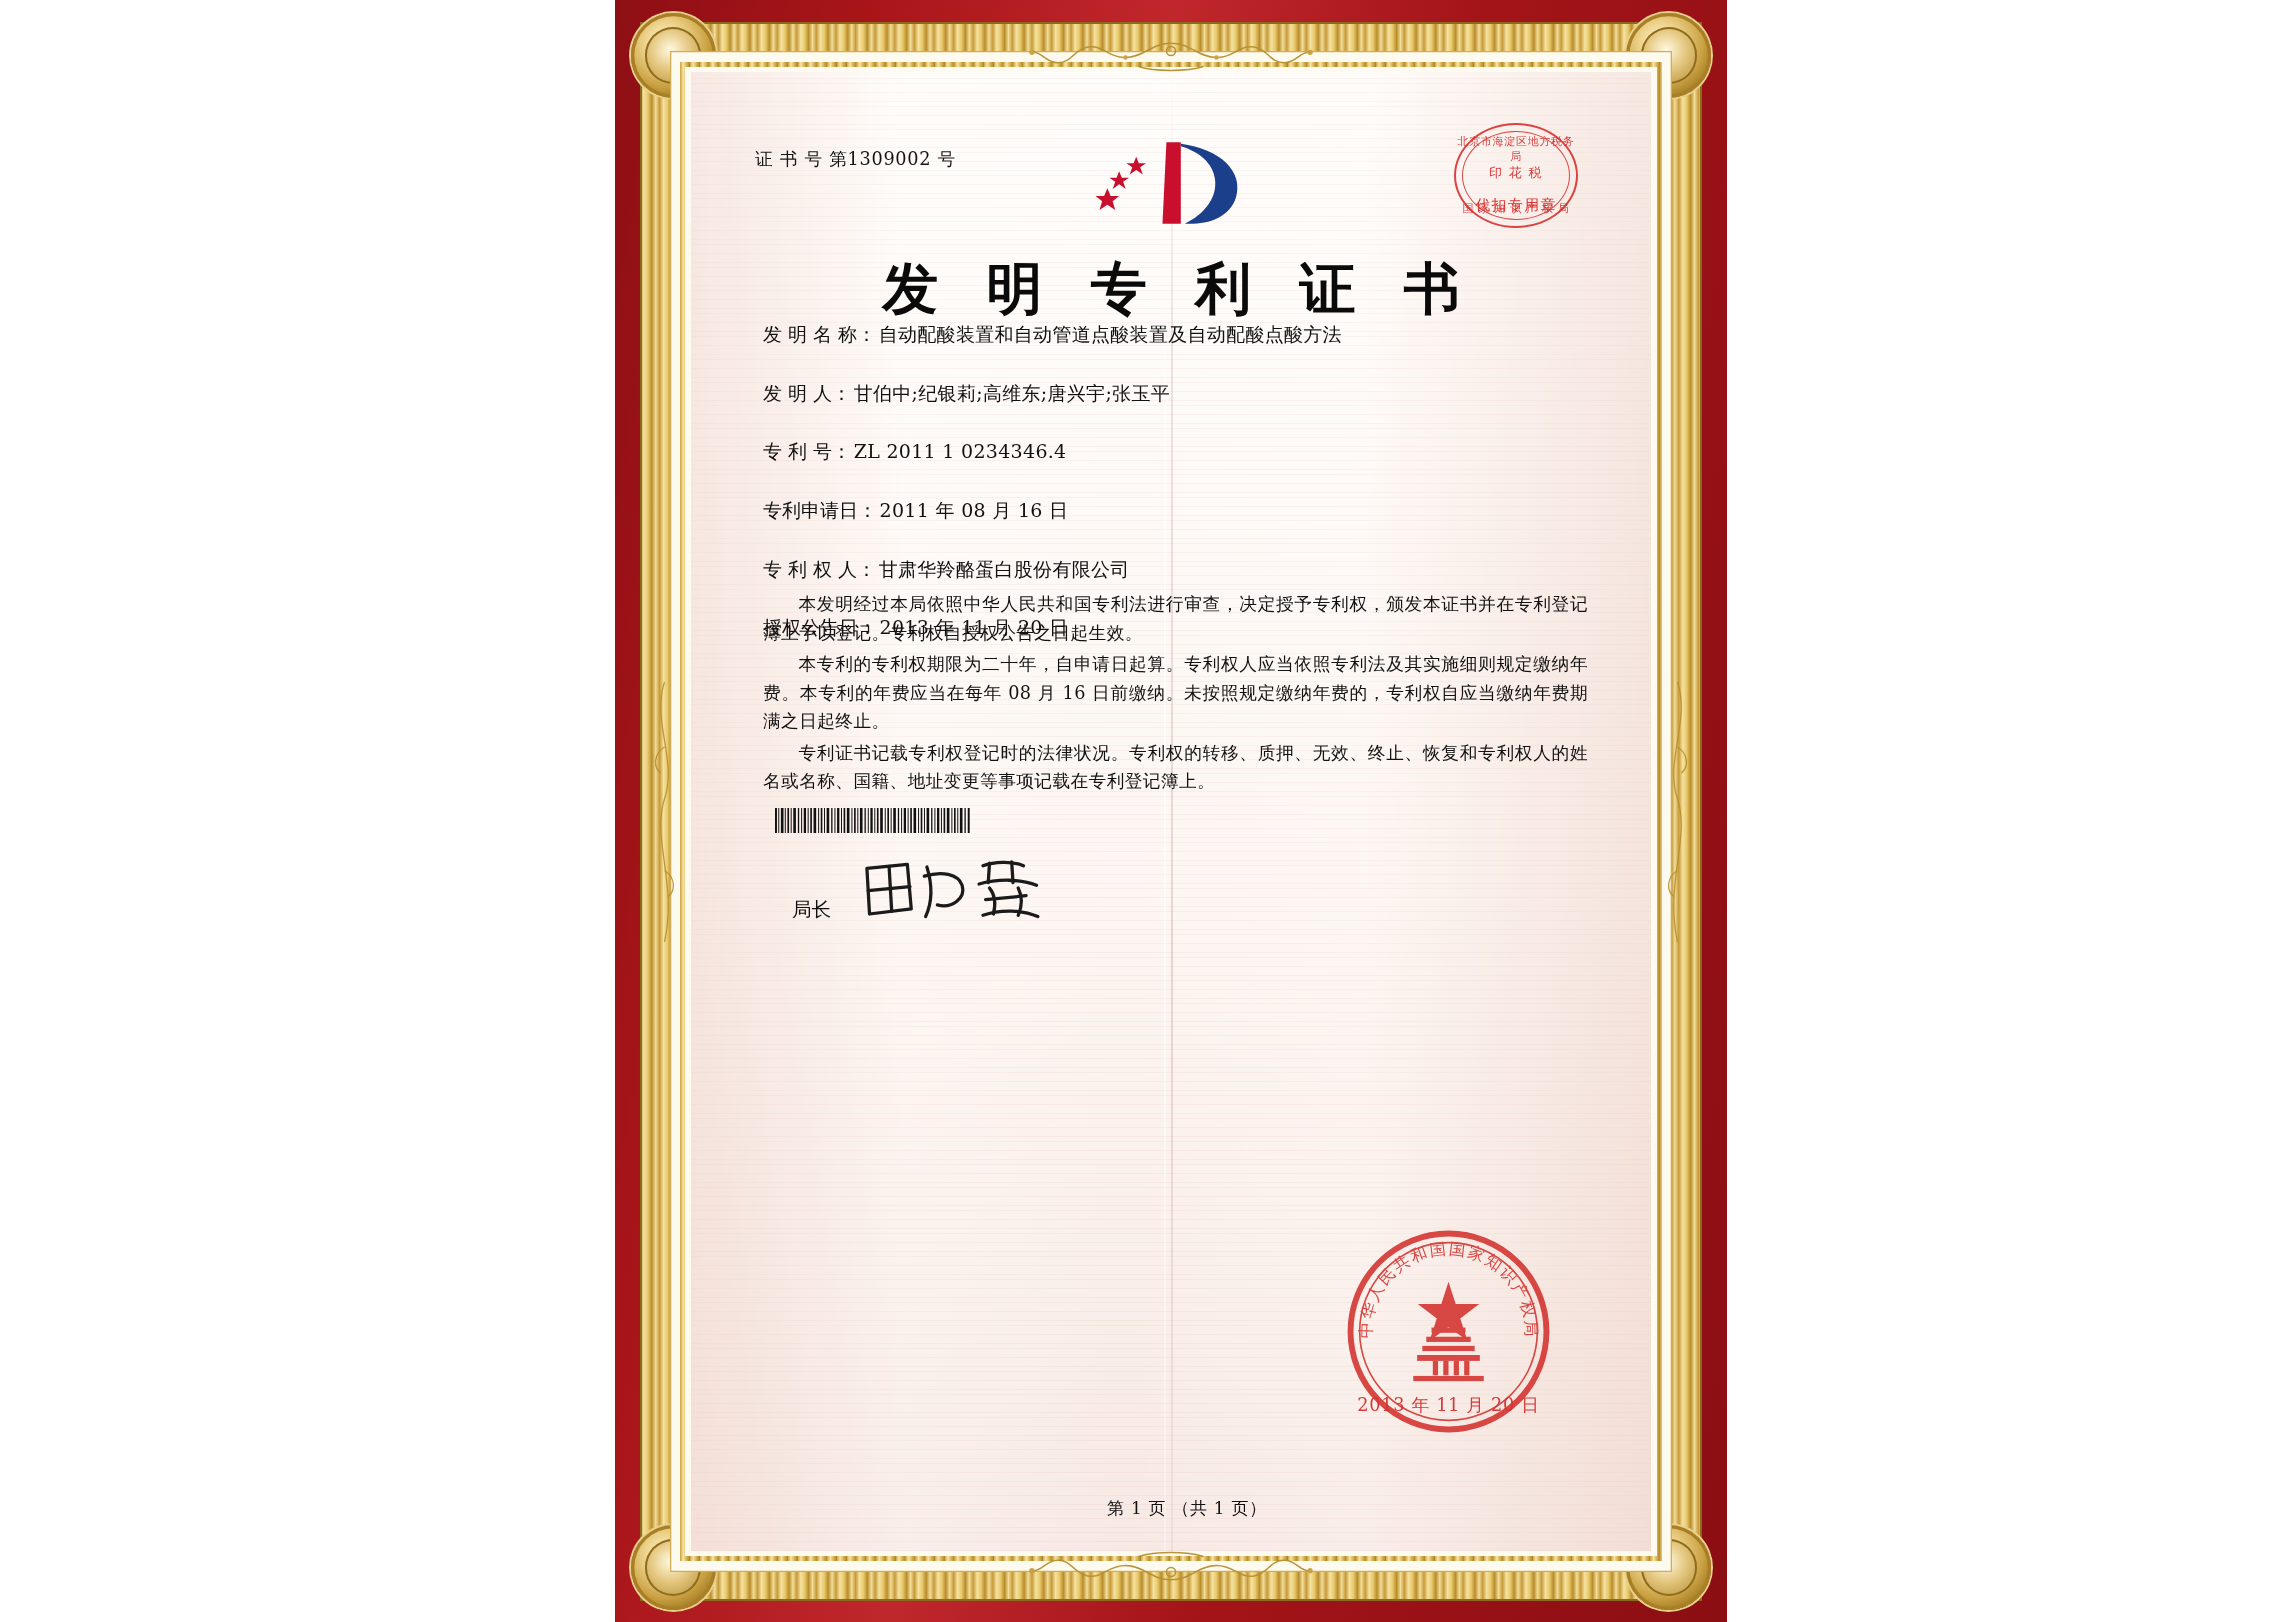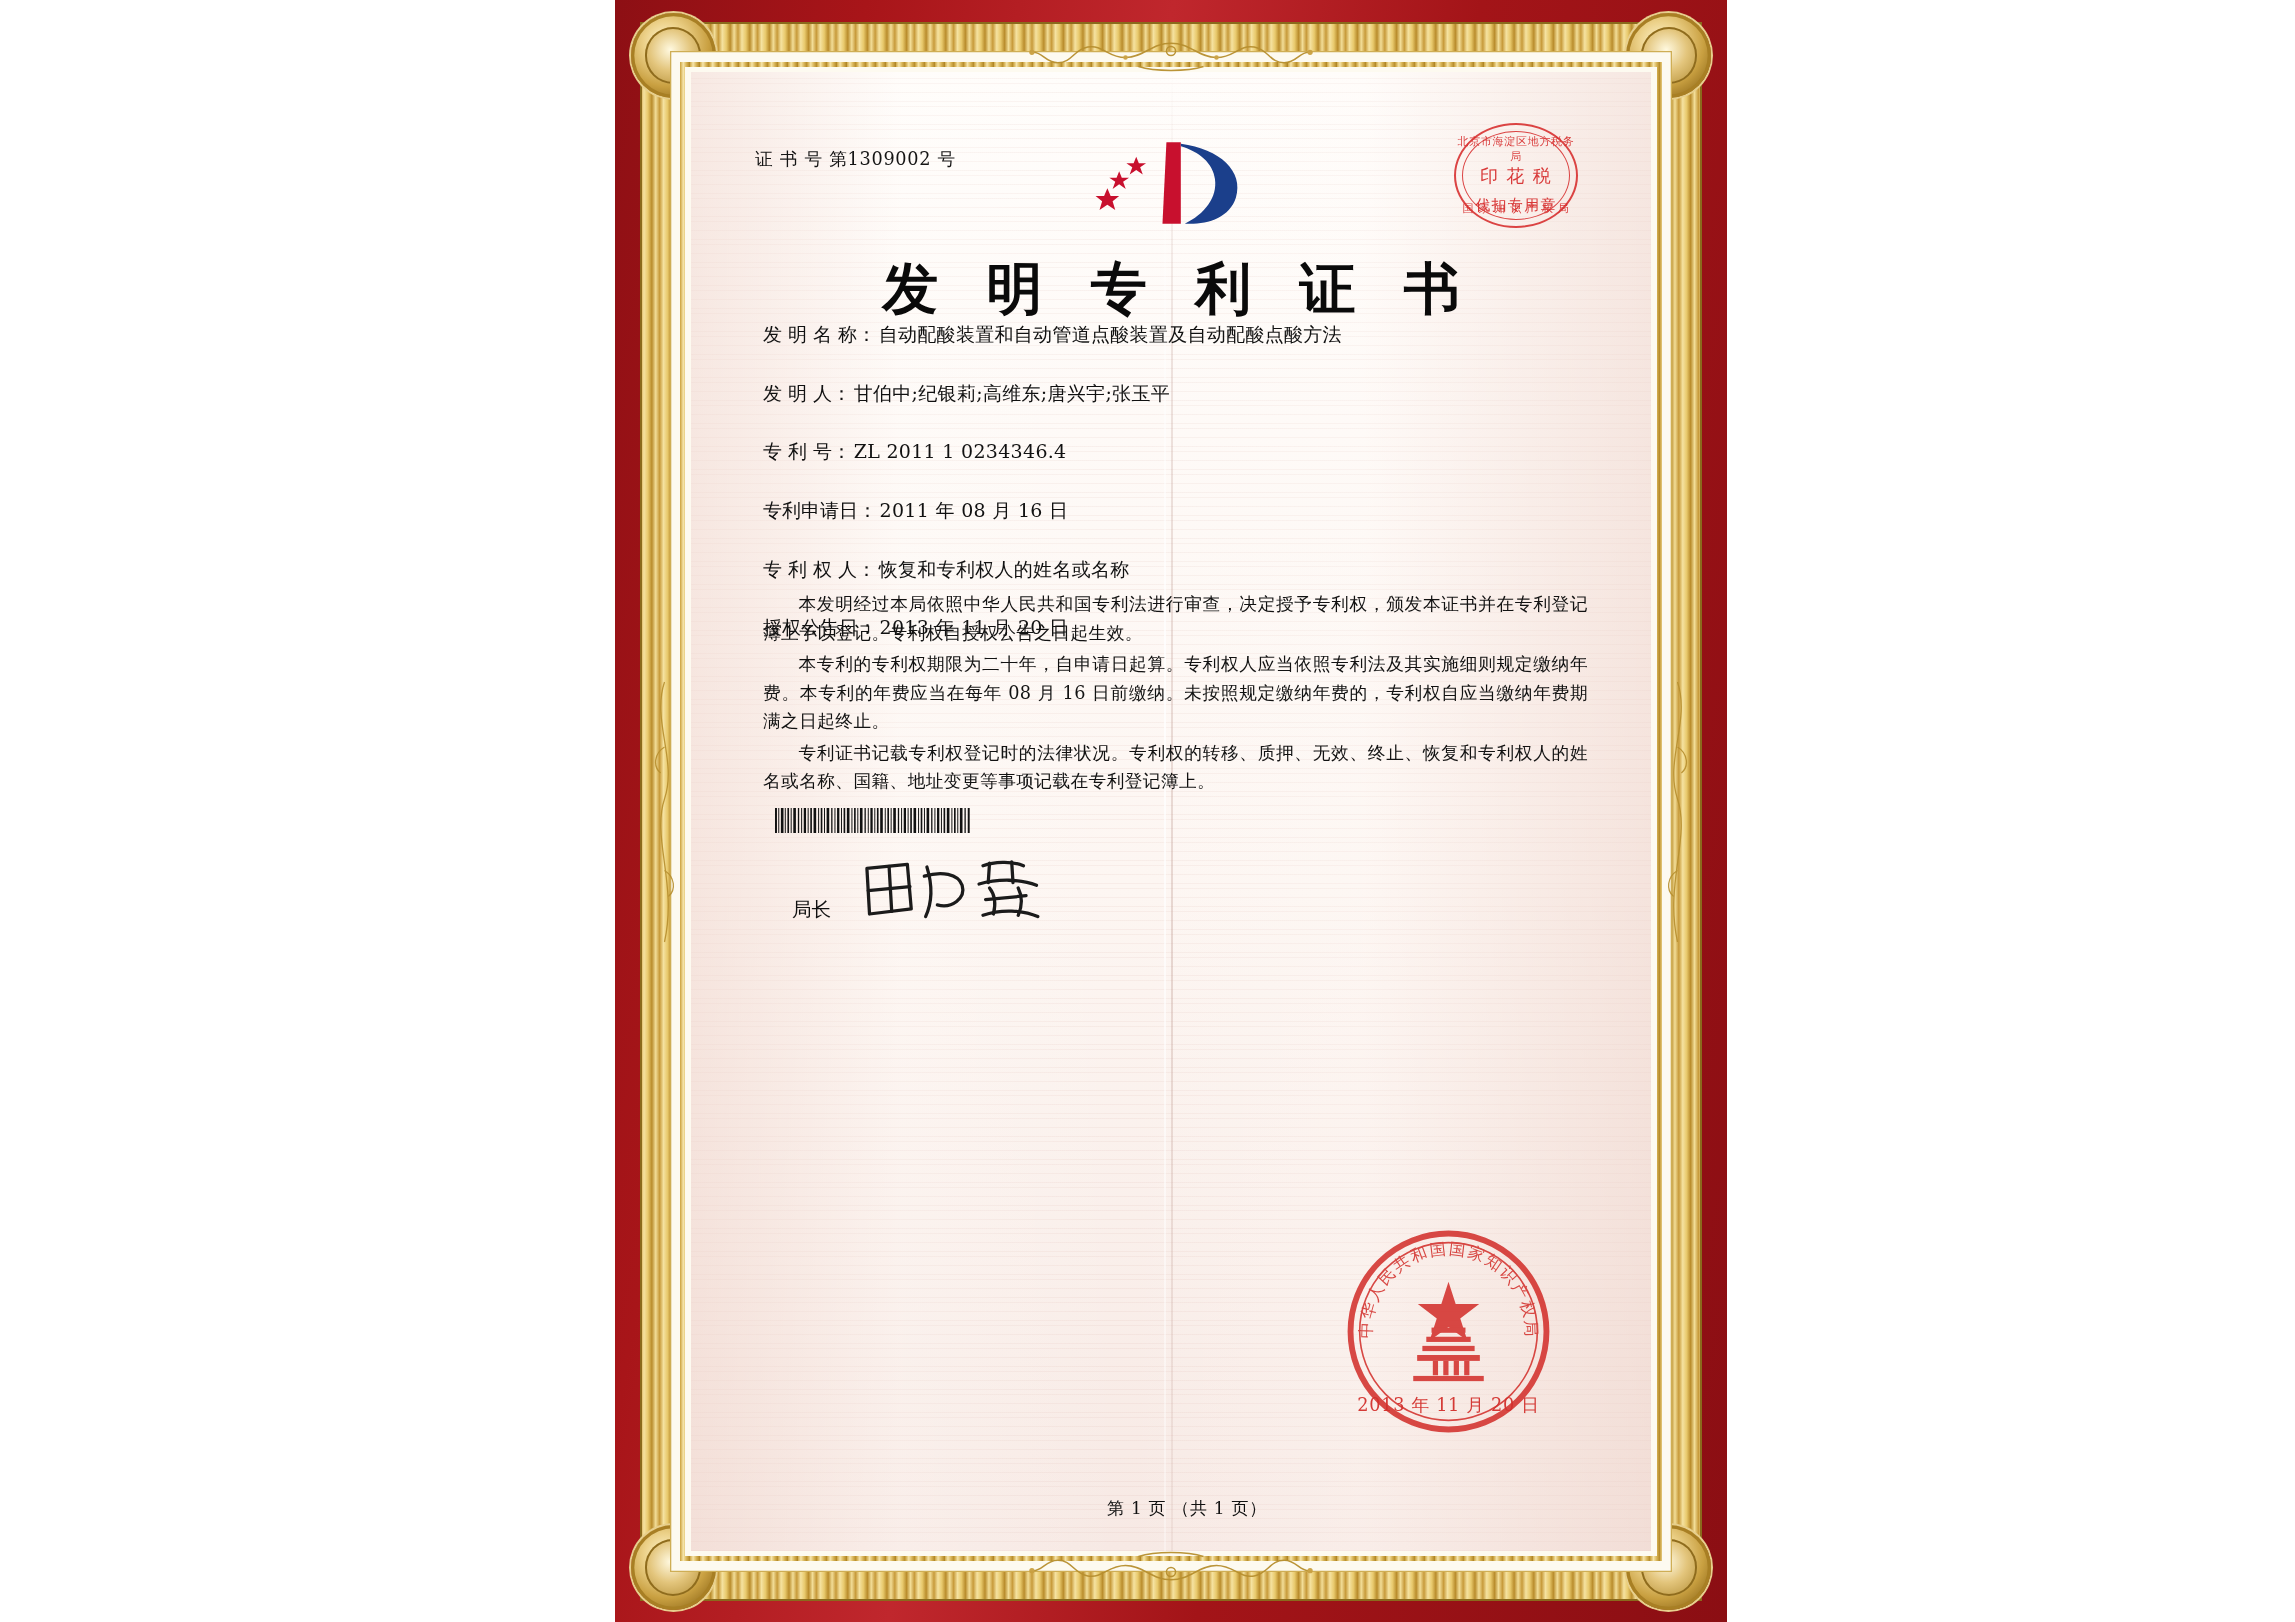--- a/index.html
+++ b/index.html
@@ -172,21 +172,21 @@
   }
   .stamp-oval.inner {
     inset: 7.9px;
     border-width: 1.3px;
   }
   .stamp-line {
     position: absolute;
     left: 0; right: 0;
     text-align: center;
     color: #d62b2b;
-    font-size: 18px;
+    font-size: 13px;
     letter-spacing: 1.3px;
     font-family: "DejaVu Serif","Liberation Serif",serif;
     opacity: .92;
   }
   .stamp-arc-top {
     position: absolute;
     left: 0; right: 0; top: 10.5px;
     text-align: center;
     color: #d62b2b;
     font-size: 11px;
@@ -427,21 +427,21 @@
         <div class="field-row">
           <span class="field-label">专 利 号：</span>
           <span class="field-value">ZL 2011 1 0234346.4</span>
         </div>
         <div class="field-row">
           <span class="field-label">专利申请日：</span>
           <span class="field-value">2011 年 08 月 16 日</span>
         </div>
         <div class="field-row">
           <span class="field-label">专 利 权 人：</span>
-          <span class="field-value">恢复和专利权人的姓名或名称</span>
+          <span class="field-value">甘肃华羚酪蛋白股份有限公司</span>
         </div>
         <div class="field-row">
           <span class="field-label">授权公告日：</span>
           <span class="field-value">2013 年 11 月 20 日</span>
         </div>
       </div>
 
       <div id="body">
         <p>本发明经过本局依照中华人民共和国专利法进行审查，决定授予专利权，颁发本证书并在专利登记簿上予以登记。专利权自授权公告之日起生效。</p>
         <p>本专利的专利权期限为二十年，自申请日起算。专利权人应当依照专利法及其实施细则规定缴纳年费。本专利的年费应当在每年 08 月 16 日前缴纳。未按照规定缴纳年费的，专利权自应当缴纳年费期满之日起终止。</p>

